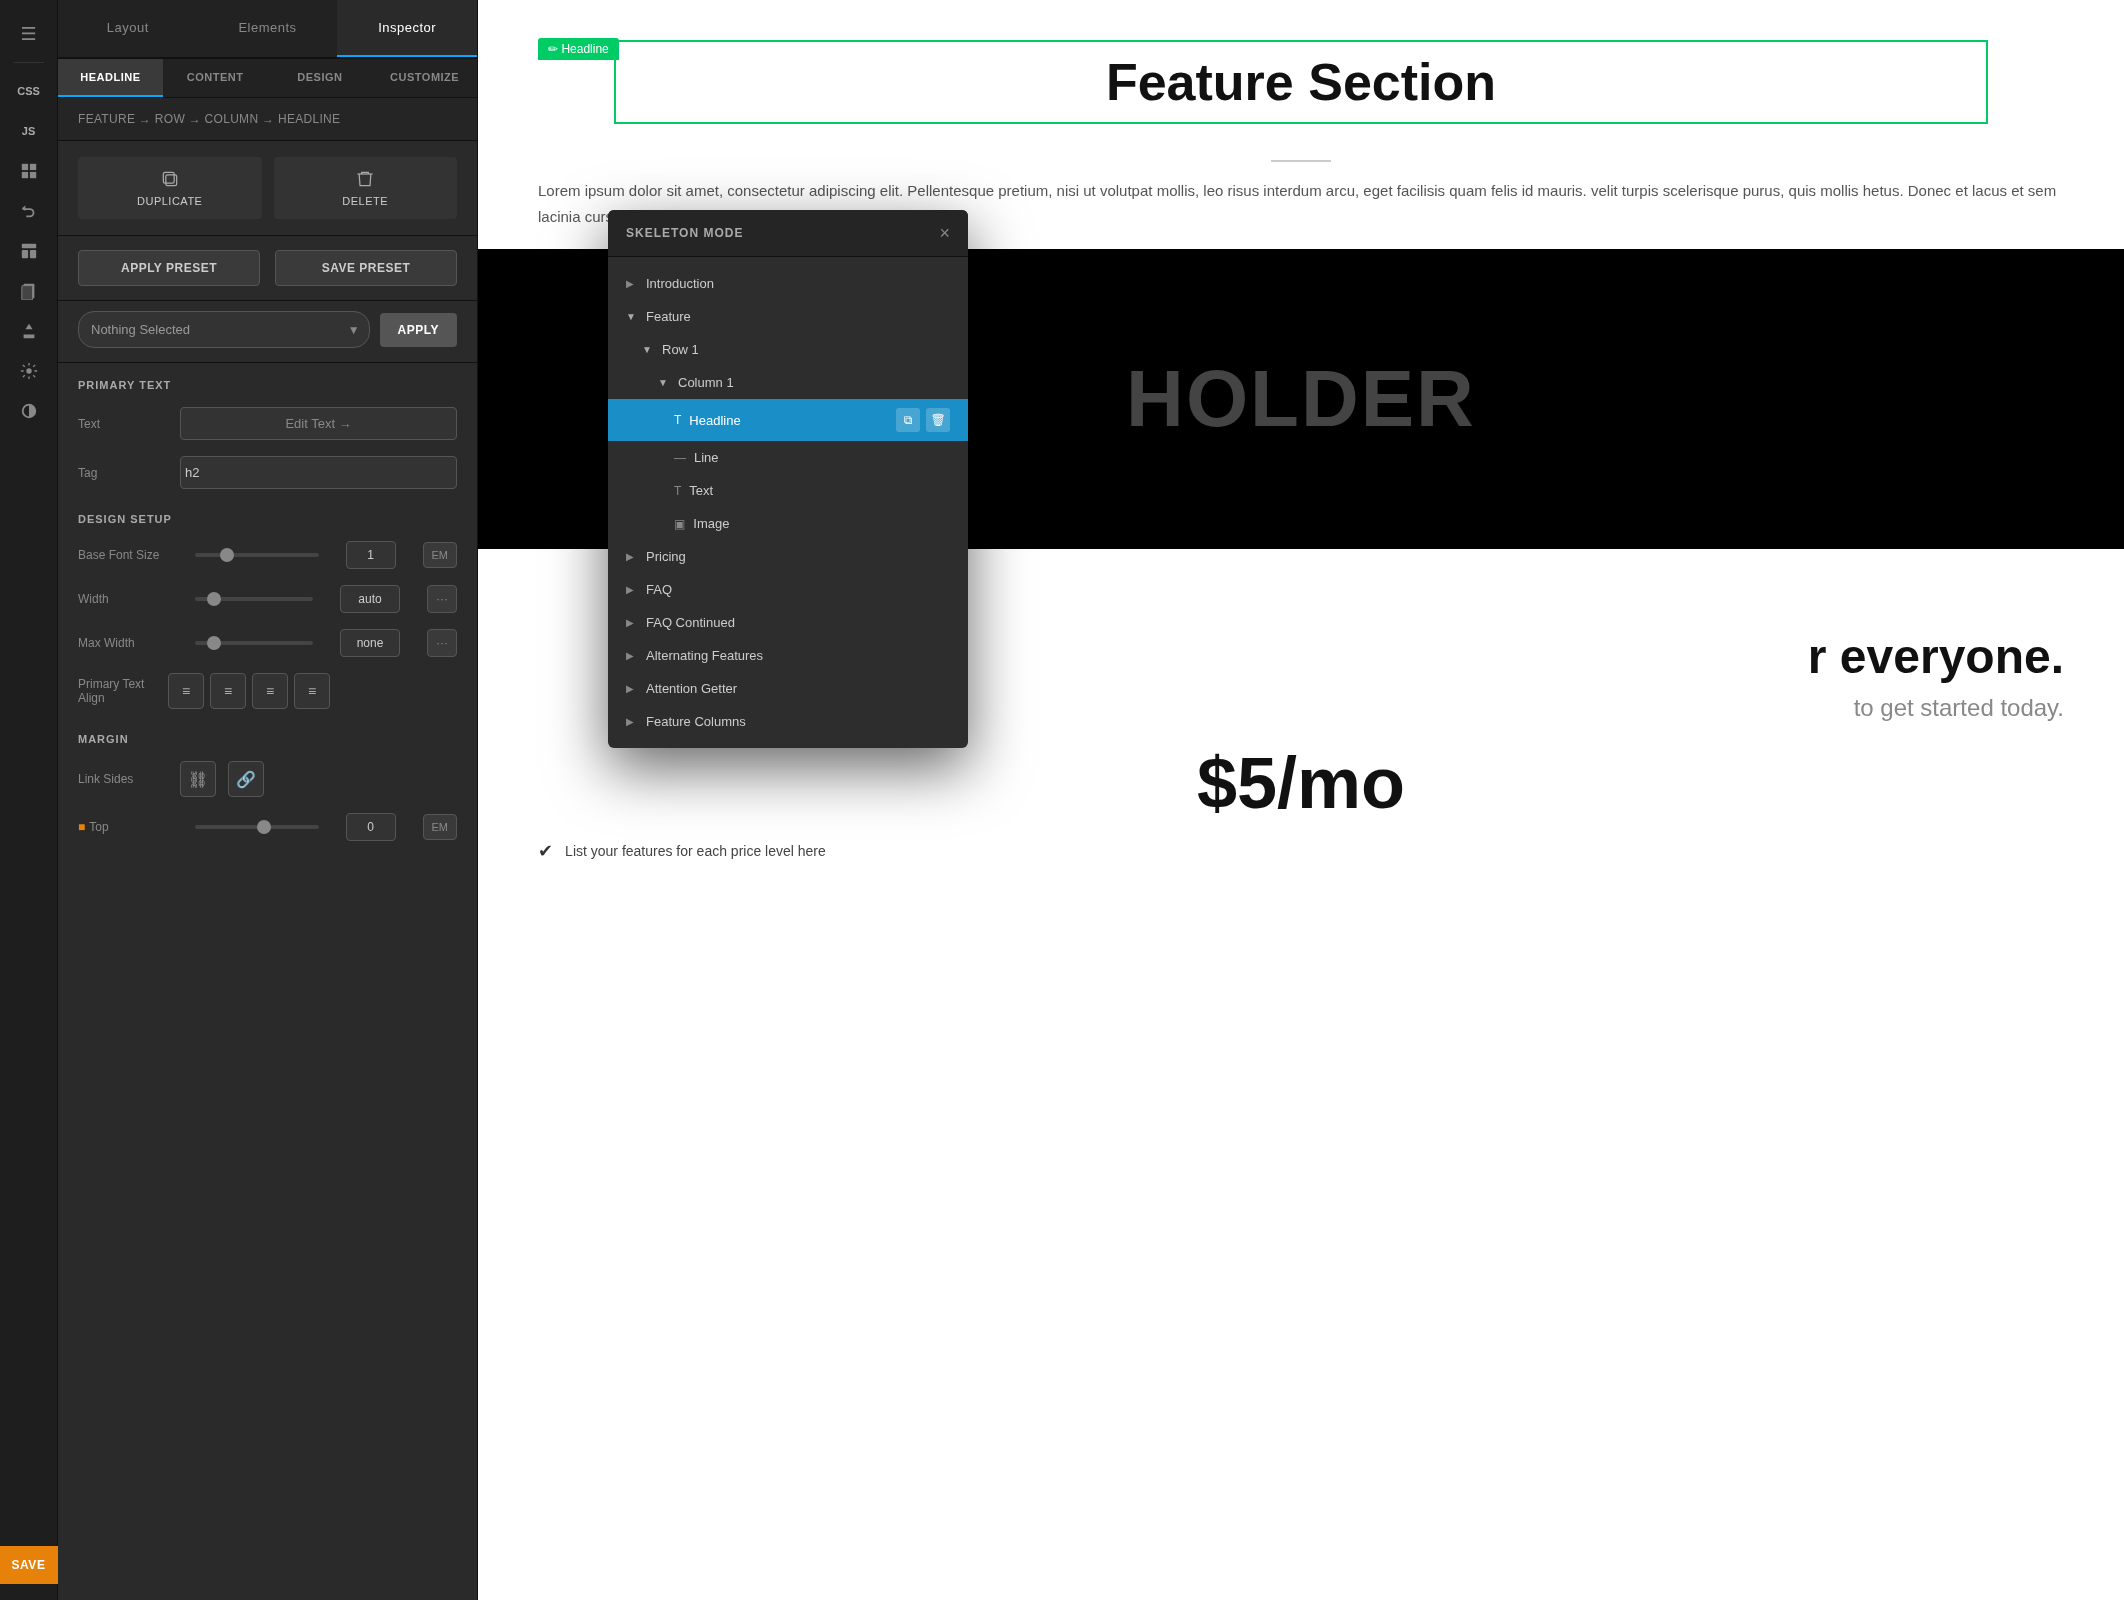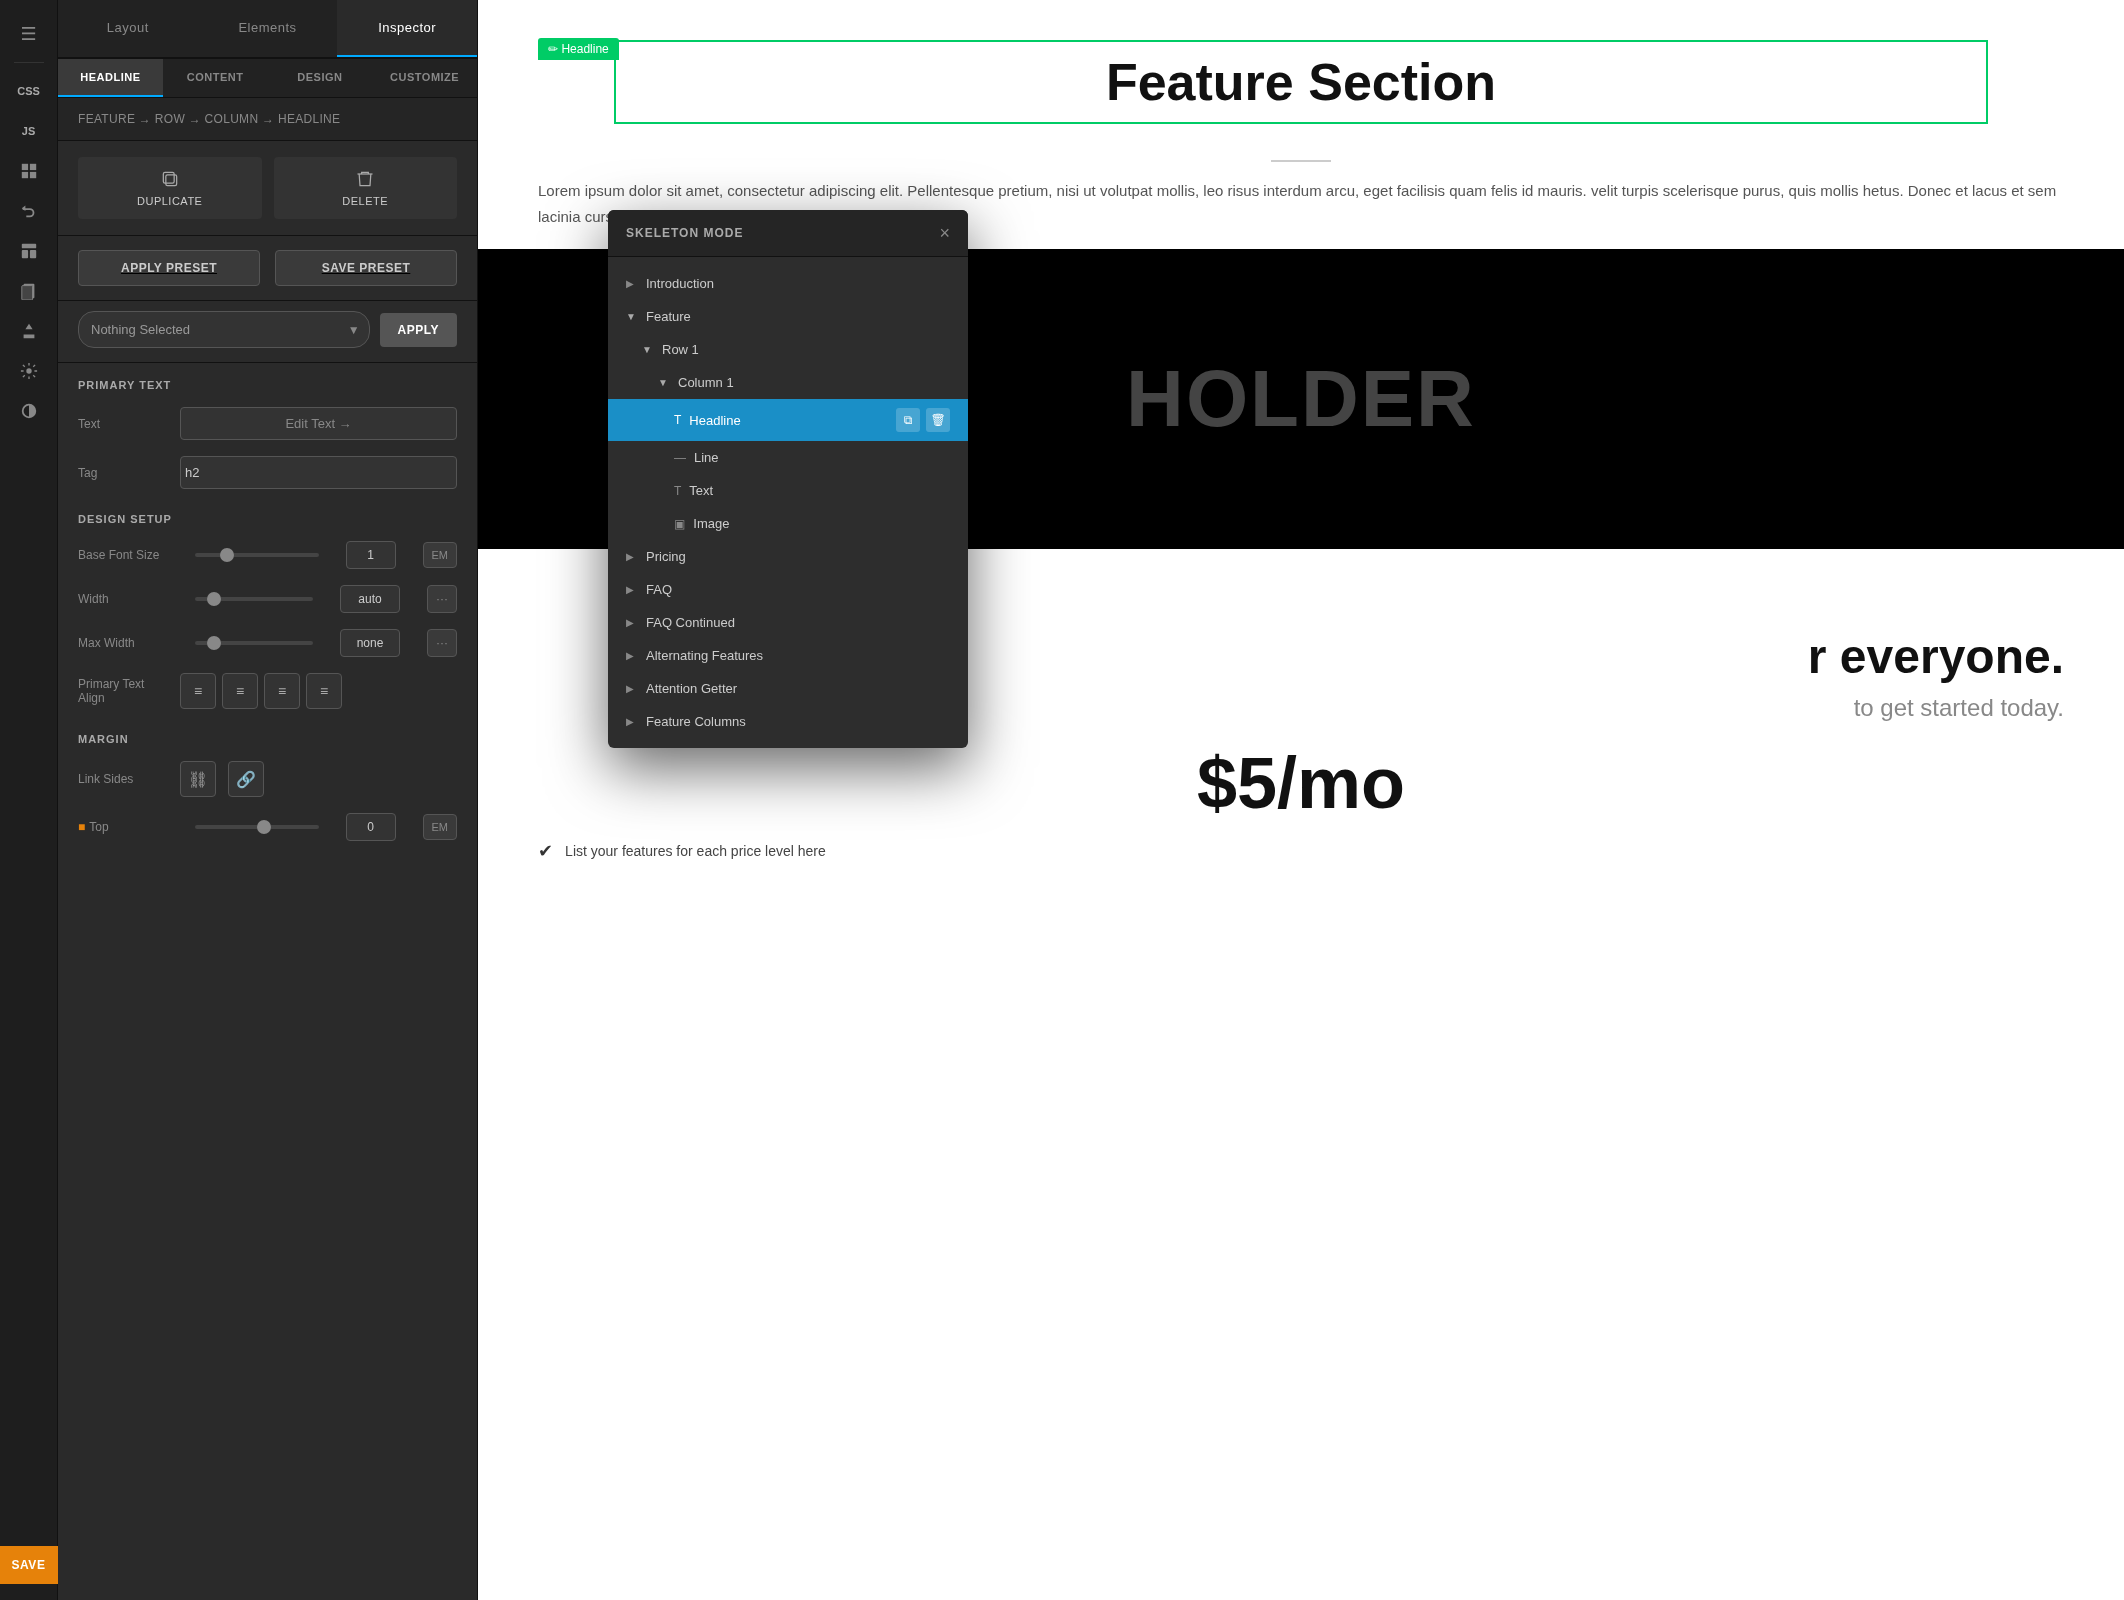--- a/index.html
+++ b/index.html
@@ -93,21 +93,20 @@
       letter-spacing: 0.5px;
     }
     .action-btn svg { width: 20px; height: 20px; fill: #aaa; }
 
     
     .preset-row {
       display: flex;
       gap: 15px;
       padding: 14px 20px;
       border-bottom: 1px solid #111;
-      text-decoration: underline;
     }
     .preset-btn {
       flex: 1;
       background: #3a3a3a;
       border: 1px solid #555;
       border-radius: 4px;
       padding: 10px;
       color: #ccc;
       font-size: 12px;
       font-weight: 600;
@@ -257,21 +256,20 @@
       color: #888;
       font-size: 12px;
       cursor: pointer;
     }
 
     
     .align-row {
       display: flex;
       align-items: center;
       padding: 8px 20px;
-      gap: 12px;
     }
     .align-label {
       width: 90px;
       font-size: 12px;
       color: #888;
       flex-shrink: 0;
     }
     .align-btns {
       display: flex;
       gap: 6px;

